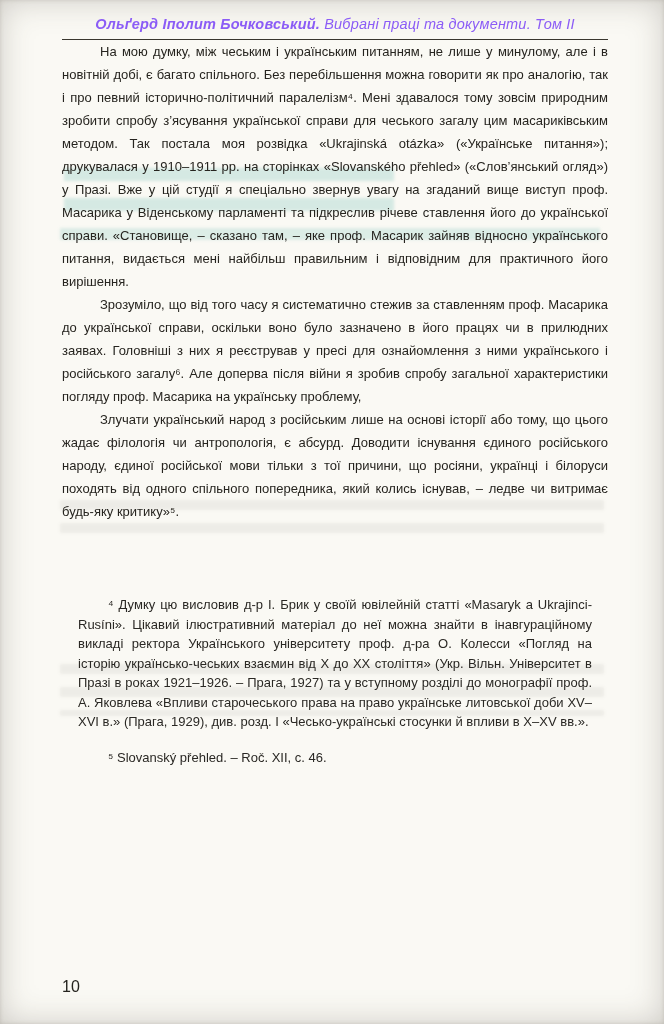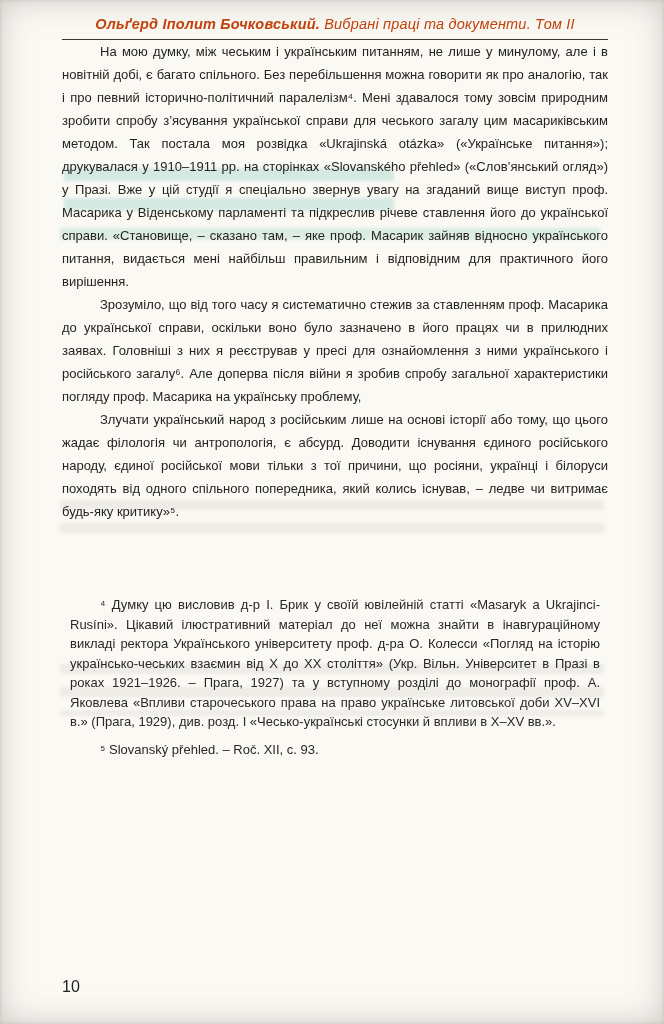--- a/index.html
+++ b/index.html
@@ -12,42 +12,42 @@
     font-family:"Liberation Sans", sans-serif;
     overflow:hidden;
     box-shadow: inset 0 0 32px rgba(70,65,55,.25), inset 0 0 4px rgba(70,65,55,.18);
   }
   .content { position:relative; z-index:1; padding:16px 56px 0 62px; }
 
   header.running-header {
     text-align:center;
     font-style:italic;
     font-size:14.5px;
-    color:#c2410c;
+    color:#8b5cf6;
     letter-spacing:.2px;
     white-space:nowrap;
   }
   .hdr-author { font-weight:bold; }
   .rule { border-bottom:1.5px solid #3a372f; margin-top:7px; }
 
   main.body-text {
     font-size:13px;
     line-height:23px;
     text-align:justify;
   }
   main.body-text p { margin:0; text-indent:38px; }
 
   section.footnotes {
     margin-top:72px;
     font-size:13px;
     line-height:19.5px;
     text-align:justify;
     color:#2a2824;
   }
-  section.footnotes p { margin:8px; text-indent:30px; }
+  section.footnotes p { margin:16px; text-indent:30px; }
 
   .pagenum {
     position:absolute; z-index:1;
     left:62px; bottom:28px;
     font-size:16px;
   }
 
   
   .bleed { position:absolute; z-index:0; filter:blur(1.6px); pointer-events:none; }
   .bleed-teal-heading {
@@ -86,20 +86,20 @@
     <div class="rule"></div>
 
     <main class="body-text">
       <p>На мою думку, між чеським і українським питанням, не лише у минулому, але і в новітній добі, є багато спільного. Без перебільшення можна говорити як про аналогію, так і про певний історично-політичний паралелізм⁴. Мені здавалося тому зовсім природним зробити спробу з’ясування української справи для чеського загалу цим масариківським методом. Так постала моя розвідка «Ukrajinská otázka» («Українське питання»); друкувалася у 1910–1911 рр. на сторінках «Slovanského přehled» («Слов’янський огляд») у Празі. Вже у цій студії я спеціально звернув увагу на згаданий вище виступ проф. Масарика у Віденському парламенті та підкреслив річеве ставлення його до української справи. «Становище, – сказано там, – яке проф. Масарик зайняв відносно українського питання, видається мені найбільш правильним і відповідним для практичного його вирішення.</p>
       <p>Зрозуміло, що від того часу я систематично стежив за ставленням проф. Масарика до української справи, оскільки воно було зазначено в його працях чи в прилюдних заявах. Головніші з них я реєстрував у пресі для ознайомлення з ними українського і російського загалу⁶. Але доперва після війни я зробив спробу загальної характеристики погляду проф. Масарика на українську проблему,</p>
       <p>Злучати український народ з російським лише на основі історії або тому, що цього жадає філологія чи антропологія, є абсурд. Доводити існування єдиного російського народу, єдиної російської мови тільки з тої причини, що росіяни, українці і білоруси походять від одного спільного попередника, який колись існував, – ледве чи витримає будь-яку критику»⁵.</p>
     </main>
 
     <section class="footnotes">
       <p>⁴ Думку цю висловив д-р І. Брик у своїй ювілейній статті «Masaryk a Ukrajinci-Rusíni». Цікавий ілюстративний матеріал до неї можна знайти в інавгураційному викладі ректора Українського університету проф. д-ра О. Колесси «Погляд на історію українсько-чеських взаємин від X до XX століття» (Укр. Вільн. Університет в Празі в роках 1921–1926. – Прага, 1927) та у вступному розділі до монографії проф. А. Яковлева «Впливи старочеського права на право українське литовської доби XV–XVI в.» (Прага, 1929), див. розд. І «Чесько-українські стосунки й впливи в X–XV вв.».</p>
-      <p>⁵ Slovanský přehled. – Roč. XII, с. 93.</p>
+      <p>⁵ Slovanský přehled. – Roč. XII, с. 46.</p>
     </section>
 
   </div>
 
   <div class="pagenum">10</div>
 
 </div>
 
 </body></html>

